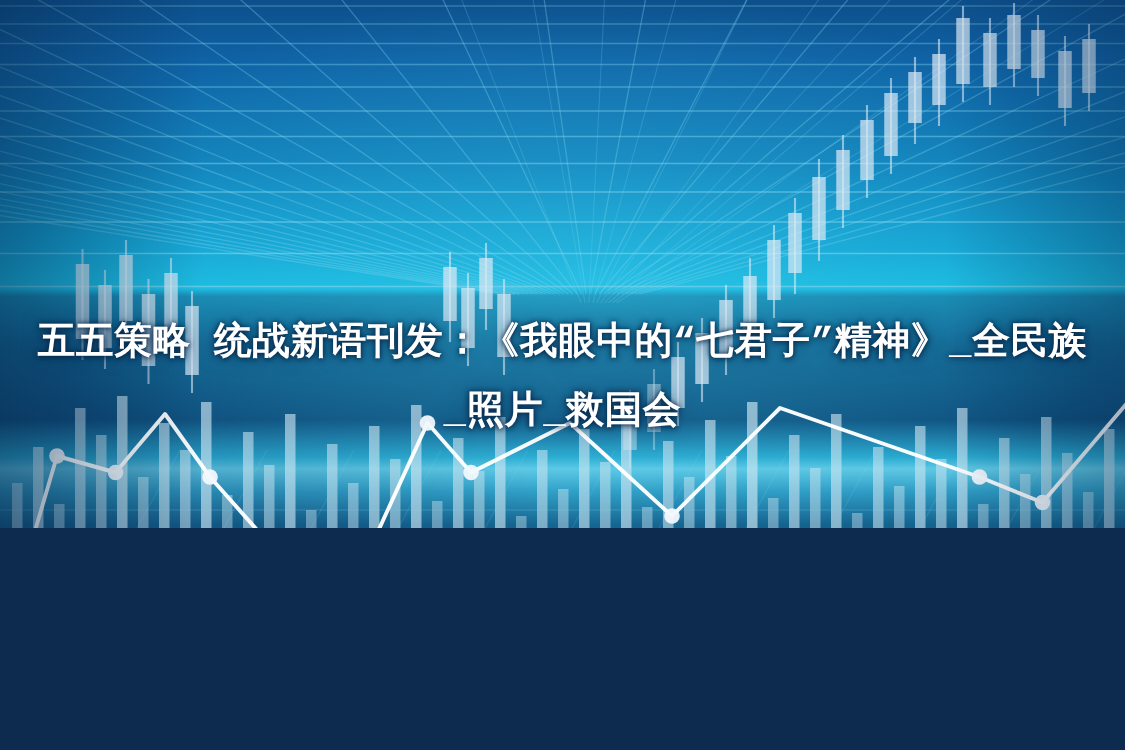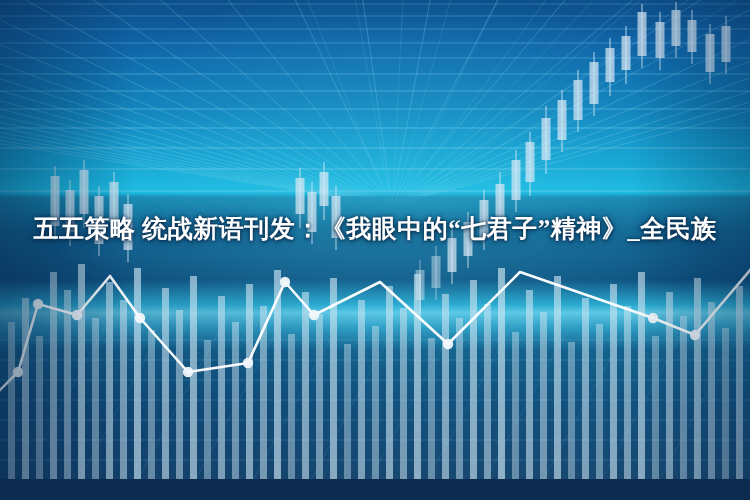--- a/index.html
+++ b/index.html
@@ -3,23 +3,23 @@
 <meta charset="utf-8">
 <style>
   html, body {
     margin: 0;
     padding: 0;
     background: #0d2b4e;
   }
   #stage {
     position: relative;
     width: 750px;
-    height: 479px;
+    height: 352px;
     overflow: hidden;
-    font-family: Liberation Serif, serif;
+    font-family: Liberation Mono, monospace;
     background: #0f4c81;
   }
   .layer {
     position: absolute;
     left: 0;
     top: 0;
     width: 750px;
     height: 500px;
   }
   
@@ -293,15 +293,16 @@
       <circle cx="314" cy="315" r="5.2" fill="#f2f8fc" opacity="0.95"></circle>
       <circle cx="448" cy="344" r="5.2" fill="#f2f8fc" opacity="0.95"></circle>
       <circle cx="653" cy="318" r="5.2" fill="#f2f8fc" opacity="0.95"></circle>
       <circle cx="695" cy="335" r="5.2" fill="#f2f8fc" opacity="0.95"></circle>
     </svg>
 
   <div class="layer" id="vignette"></div>
 
   <div id="title-block">
     <span class="tline">五五策略 统战新语刊发：《我眼中的“七君子”精神》_全民族</span>
+    <span class="tline">_照片_救国会</span>
   </div>
 
 </div>
 
 </body></html>

